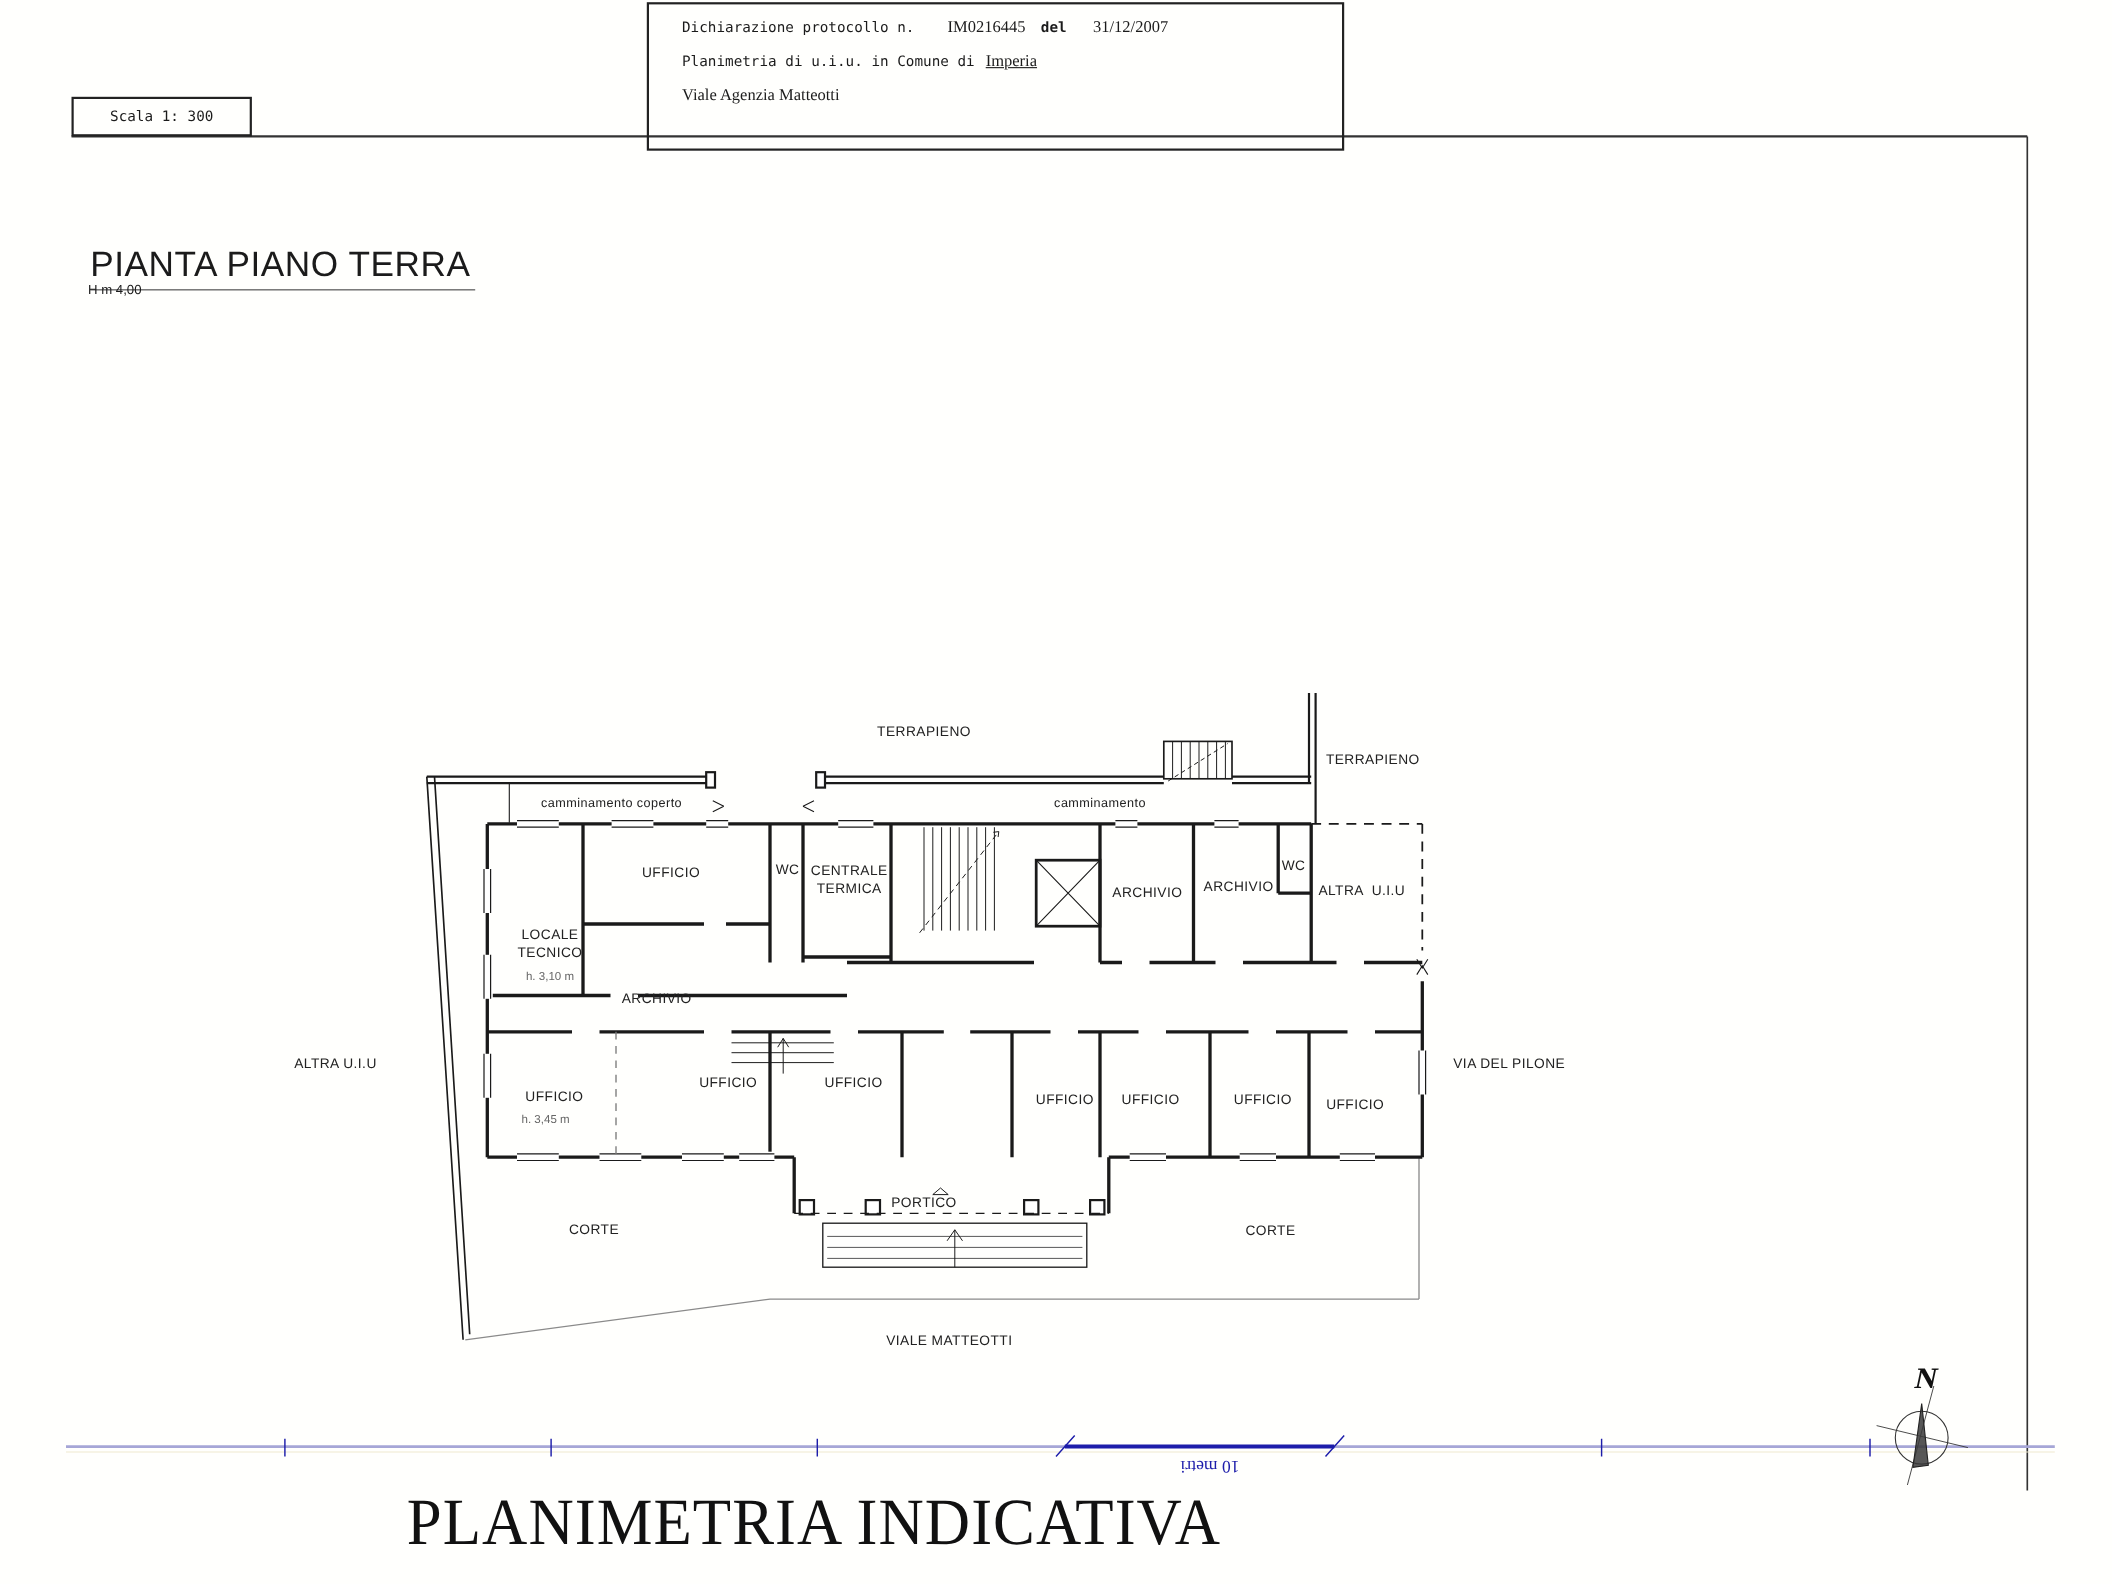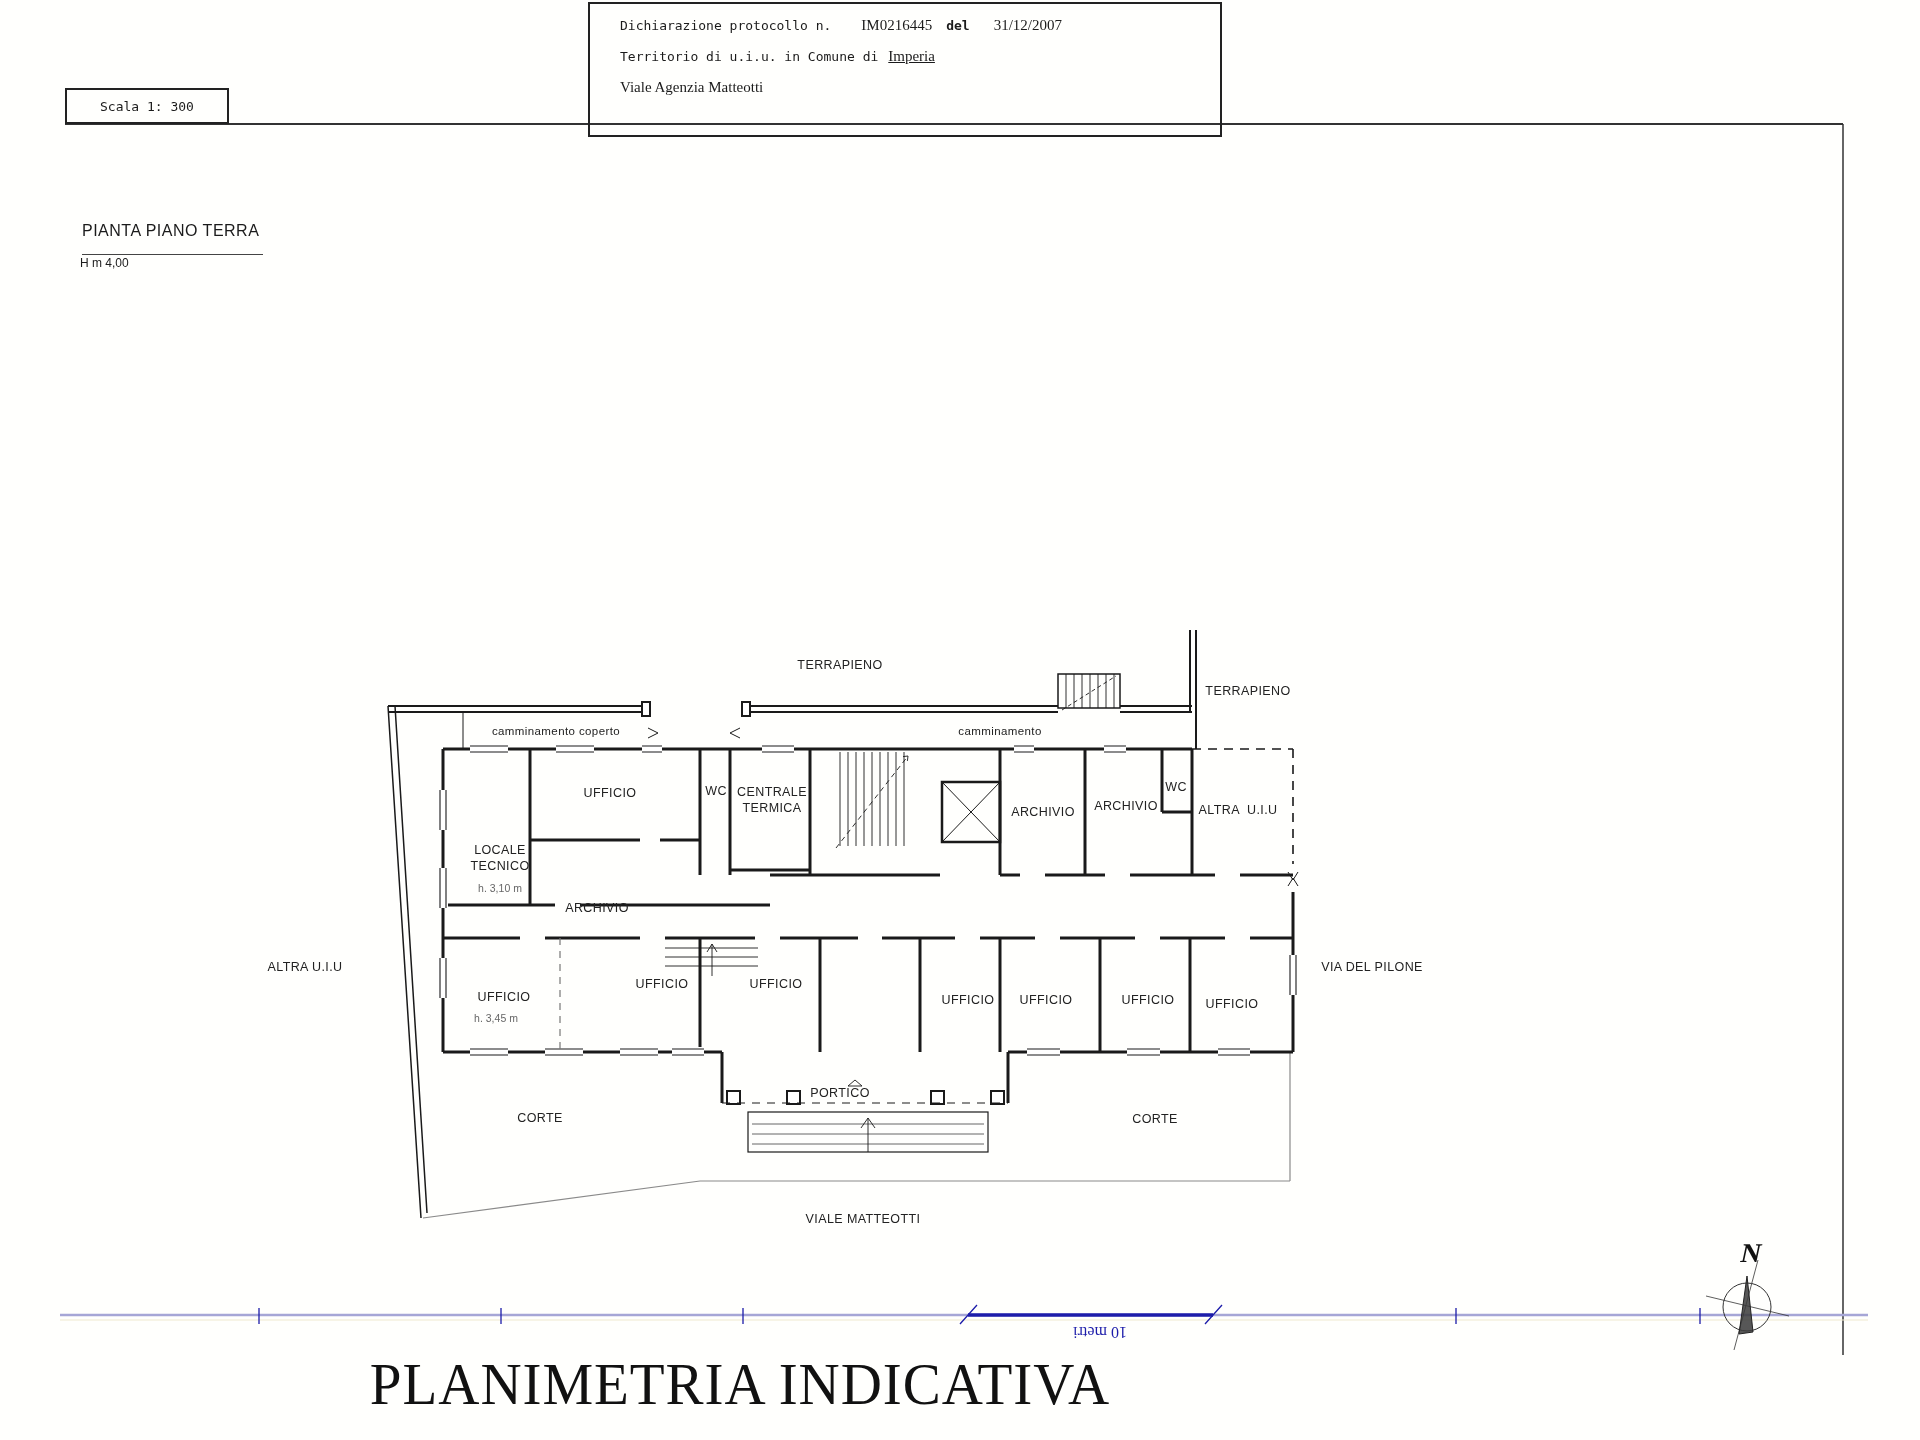--- a/index.html
+++ b/index.html
@@ -15,22 +15,22 @@
   .hdr .l3{font-size:15px;margin-top:3px;}
   .hdr .l4{font-size:20px;margin-top:2px;}
   #scalebox{position:absolute;left:65px;top:88px;width:160px;height:32px;border:2px solid #222;
             display:flex;align-items:center;justify-content:center;
             font-family:"DejaVu Sans Mono","Liberation Mono",monospace;font-size:13px;}
   #declbox{position:absolute;left:588px;top:2px;width:600px;height:119px;border:2px solid #222;
            padding:12px 0 0 30px;box-sizing:content-box;}
   .mono{font-family:"DejaVu Sans Mono","Liberation Mono",monospace;font-size:13px;}
   .serif{font-family:"Liberation Serif",serif;font-size:15px;}
   .decl-row{margin-bottom:13px;white-space:pre;}
-  #plan-title{position:absolute;left:82px;top:222px;font-size:16px;letter-spacing:.5px;
-              border-bottom:1.5px solid #444;padding:0 4px 14px 0;}
+  #plan-title{position:absolute;left:82px;top:222px;font-size:32px;letter-spacing:.5px;
+              border-bottom:1.5px solid #444;padding:0 4px 4px 0;}
   #plan-h{position:absolute;left:80px;top:256px;font-size:12px;}
   #main-title{position:absolute;left:740px;top:1350px;transform:translateX(-50%) scaleX(.95);
               font-family:"Liberation Serif",serif;font-size:60px;letter-spacing:1px;color:#111;}
   #scale-caption{position:absolute;left:1100px;top:1332px;transform:translate(-50%,-50%) rotate(180deg);
                  font-family:"Liberation Serif",serif;font-size:16px;color:#1d1daa;}
   #compass-n{position:absolute;left:1751px;top:1253px;transform:translate(-50%,-50%) skewX(-12deg);
              font-family:"Liberation Serif",serif;font-weight:bold;font-size:27px;color:#111;}
 </style>
 </head>
 <body>
@@ -171,21 +171,21 @@
     </g>
   </svg>
 
 
   <div id="scalebox">
     <span>Scala 1: 300</span>
   </div>
 
   <div id="declbox">
     <div class="decl-row"><span class="mono">Dichiarazione protocollo n.</span><span class="serif" style="margin-left:30px;">IM0216445</span><span class="mono" style="font-weight:bold;margin-left:14px;">del</span><span class="serif" style="margin-left:24px;">31/12/2007</span></div>
-    <div class="decl-row"><span class="mono">Territorio di u.i.u. in Comune di</span><span class="serif" style="margin-left:10px;text-decoration:underline;">Imperia</span></div>
+    <div class="decl-row"><span class="mono">Planimetria di u.i.u. in Comune di</span><span class="serif" style="margin-left:10px;text-decoration:underline;">Imperia</span></div>
     <div class="decl-row"><span class="serif">Viale Agenzia Matteotti</span></div>
   </div>
 
   <div id="plan-title">PIANTA PIANO TERRA</div>
   <div id="plan-h">H m 4,00</div>
 
   <div class="lbl" style="left:840px;top:665px;">TERRAPIENO</div>
   <div class="lbl" style="left:1248px;top:691px;">TERRAPIENO</div>
   <div class="lbl" style="left:556px;top:731px;font-size:11.5px;">camminamento coperto</div>
   <div class="lbl" style="left:1000px;top:731px;font-size:11.5px;">camminamento</div>

